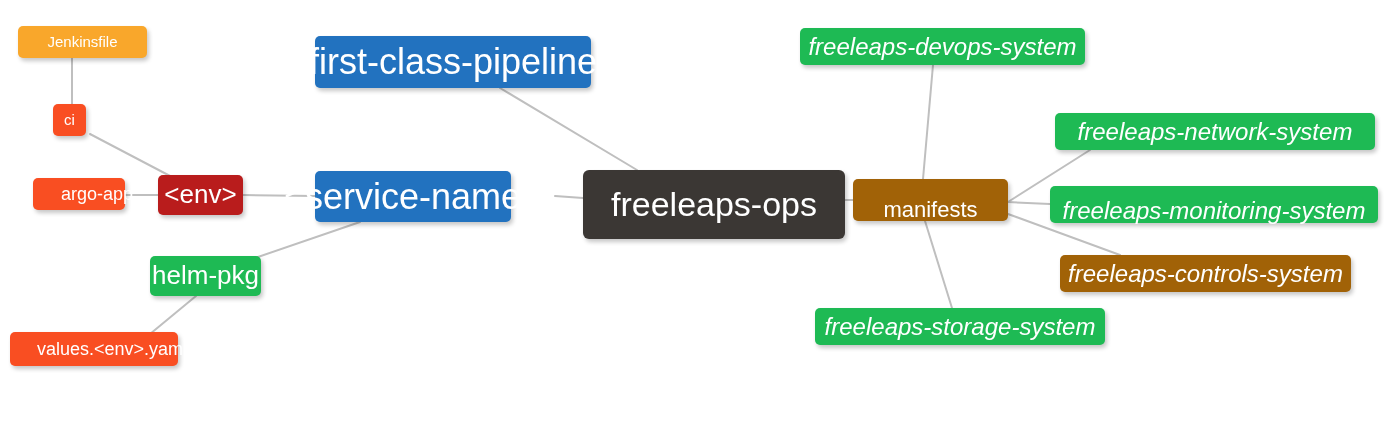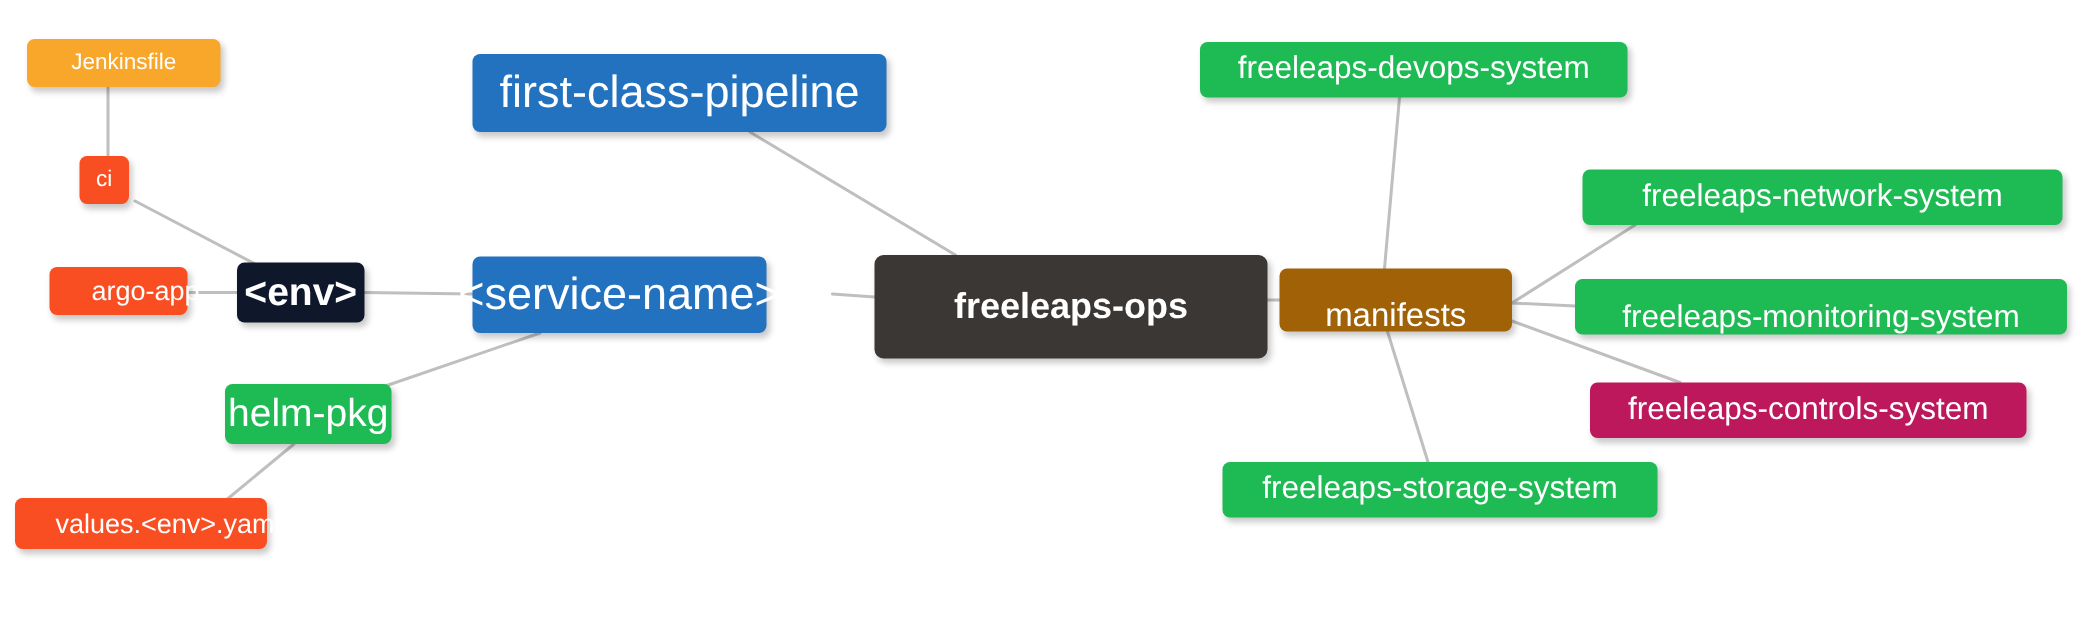--- a/index.html
+++ b/index.html
@@ -40,25 +40,25 @@
     line-height: 1.05;
     box-shadow: 2px 3px 4px rgba(0,0,0,0.22);
     z-index: 3;
     user-select: none;
   }
   .node .label {
     display: block;
     padding: 0 2px;
   }
   
-  .tier-root   { font-size: 24px; border-radius: 6px; font-weight: bold; }
-  .tier-major  { font-size: 30px; }
+  .tier-root   { font-size: 34px; border-radius: 6px; }
+  .tier-major  { font-size: 36px; }
   .tier-mid    { font-size: 26px; }
   .tier-sub    { font-size: 22px; }
-  .tier-leaf   { font-size: 21px; }
+  .tier-leaf   { font-size: 24px; font-style: italic; }
   .tier-small  { font-size: 18px; padding-left: 36px; }
   .tier-tiny   { font-size: 15px; }
 </style>
 </head>
 <body>
 
 <div id="canvas">
   <svg id="edges" viewBox="0 0 1390 421" xmlns="http://www.w3.org/2000/svg">
       <line x1="72" y1="58" x2="72" y2="104" stroke="#bfbfbf" stroke-width="2" stroke-linecap="round"></line>
       <line x1="90" y1="134" x2="172" y2="177" stroke="#bfbfbf" stroke-width="2" stroke-linecap="round"></line>
@@ -78,21 +78,21 @@
   <div id="node-layer">
       <div class="node tier-tiny" style="left: 18px; top: 26px; width: 129px; height: 32px; background: rgb(249, 167, 43);">
         <span class="label">Jenkinsfile</span>
       </div>
       <div class="node tier-tiny" style="left: 53px; top: 104px; width: 33px; height: 32px; background: rgb(249, 78, 34);">
         <span class="label">ci</span>
       </div>
       <div class="node tier-small" style="left: 33px; top: 178px; width: 92px; height: 32px; background: rgb(249, 78, 34);">
         <span class="label">argo-app</span>
       </div>
-      <div class="node tier-mid" style="left: 158px; top: 175px; width: 85px; height: 40px; background: #0f172a; font-weight: bold;">
+      <div class="node tier-mid" style="left: 158px; top: 175px; width: 85px; height: 40px; background: #b91c1c;">
         <span class="label">&lt;env&gt;</span>
       </div>
       <div class="node tier-mid" style="left: 150px; top: 256px; width: 111px; height: 40px; background: rgb(30, 186, 84);">
         <span class="label">helm-pkg</span>
       </div>
       <div class="node tier-small" style="left: 10px; top: 332px; width: 168px; height: 34px; background: rgb(249, 78, 34);">
         <span class="label">values.&lt;env&gt;.yaml</span>
       </div>
       <div class="node tier-major" style="left: 315px; top: 36px; width: 276px; height: 52px; background: rgb(34, 114, 191);">
         <span class="label">first-class-pipeline</span>
@@ -108,20 +108,20 @@
       </div>
       <div class="node tier-leaf" style="left: 800px; top: 28px; width: 285px; height: 37px; background: rgb(30, 186, 84);">
         <span class="label">freeleaps-devops-system</span>
       </div>
       <div class="node tier-leaf" style="left: 1055px; top: 113px; width: 320px; height: 37px; background: rgb(30, 186, 84);">
         <span class="label">freeleaps-network-system</span>
       </div>
       <div class="node tier-leaf" style="left: 1050px; top: 186px; width: 328px; height: 37px; background: rgb(30, 186, 84); align-items: flex-end;">
         <span class="label">freeleaps-monitoring-system</span>
       </div>
-      <div class="node tier-leaf" style="left: 1060px; top: 255px; width: 291px; height: 37px; background: #be185d;">
+      <div class="node tier-leaf" style="left: 1060px; top: 255px; width: 291px; height: 37px; background: #a16207;">
         <span class="label">freeleaps-controls-system</span>
       </div>
       <div class="node tier-leaf" style="left: 815px; top: 308px; width: 290px; height: 37px; background: rgb(30, 186, 84);">
         <span class="label">freeleaps-storage-system</span>
       </div>
     </div>
 </div>
 
 </body></html>

